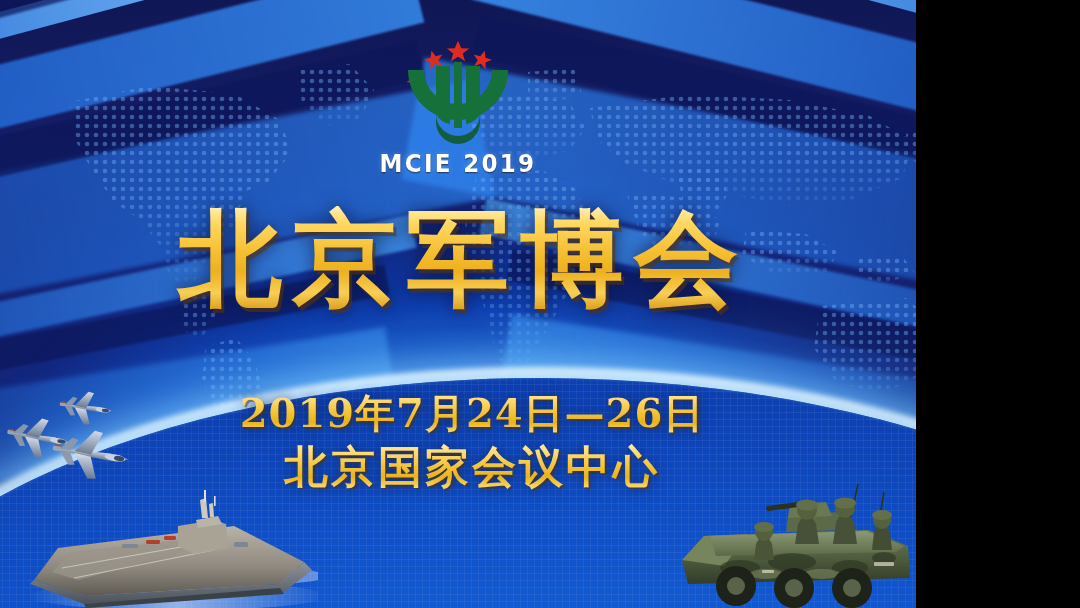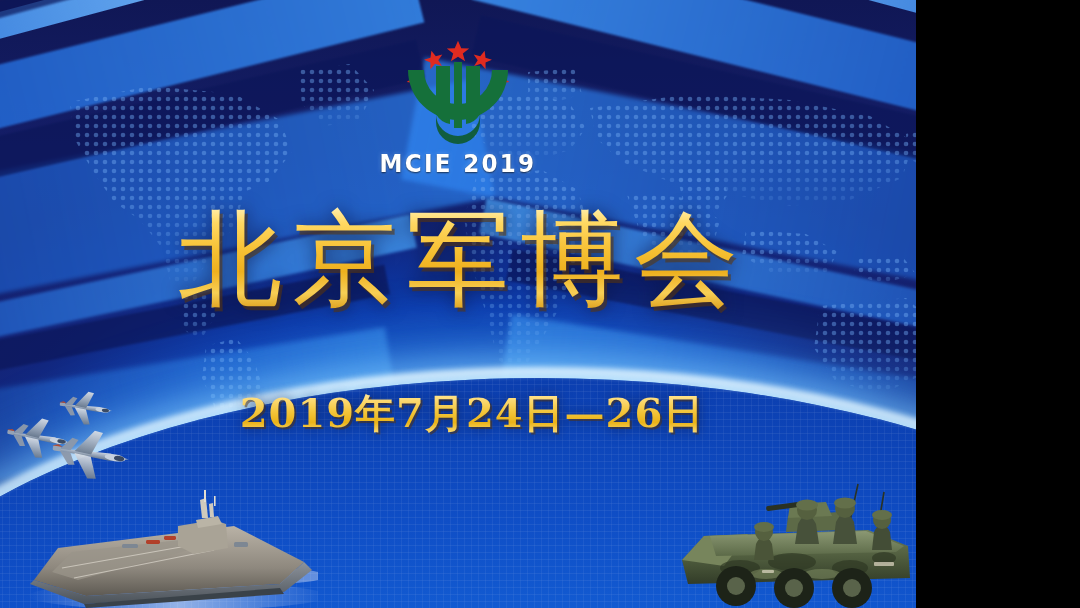--- a/index.html
+++ b/index.html
@@ -204,21 +204,21 @@
   }
 
   
   .title-main {
     position: absolute;
     left: 0; right: 0;
     top: 206px;
     text-align: center;
     z-index: 7;
     font-family: "DejaVu Serif", "Liberation Serif", serif;
-    font-weight: 400;
+    font-weight: 700;
     font-size: 104px;
     line-height: 1.02;
     letter-spacing: 10px;
     padding-left: 10px;
     background: linear-gradient(180deg, #fff0b4 0%, #ffd862 16%, #f6c033 42%, #eeb01e 62%, #f8cf55 82%, #d99a17 100%);
     -webkit-background-clip: text;
     background-clip: text;
     color: transparent;
     -webkit-text-fill-color: transparent;
     filter:
@@ -359,20 +359,21 @@
         <path d="M78 48 L92 48 L92 96 A20 20 0 0 1 78 106 Z"></path>
       </g>
       <path d="M48 96 A22 22 0 0 0 92 96 L92 104 A22 22 0 0 1 48 104 Z" fill="#0e5a2c" opacity="0.9"></path>
     </svg>
     <div class="logo-text">MCIE 2019</div>
   </div>
 
   <div class="title-main">北京军博会</div>
 
   <div class="subtitle subtitle-date">2019年7月24日—26日</div>
+  <div class="subtitle subtitle-venue">北京国家会议中心</div>
 
   <div class="photo jets">
     <svg viewBox="0 0 210 110" aria-hidden="true">
       <defs>
         <linearGradient id="jetg" x1="0" y1="0" x2="0" y2="1">
           <stop offset="0%" stop-color="#d8dee6"></stop>
           <stop offset="45%" stop-color="#a6b2c2"></stop>
           <stop offset="100%" stop-color="#6b7a8d"></stop>
         </linearGradient>
         <g id="jet">

